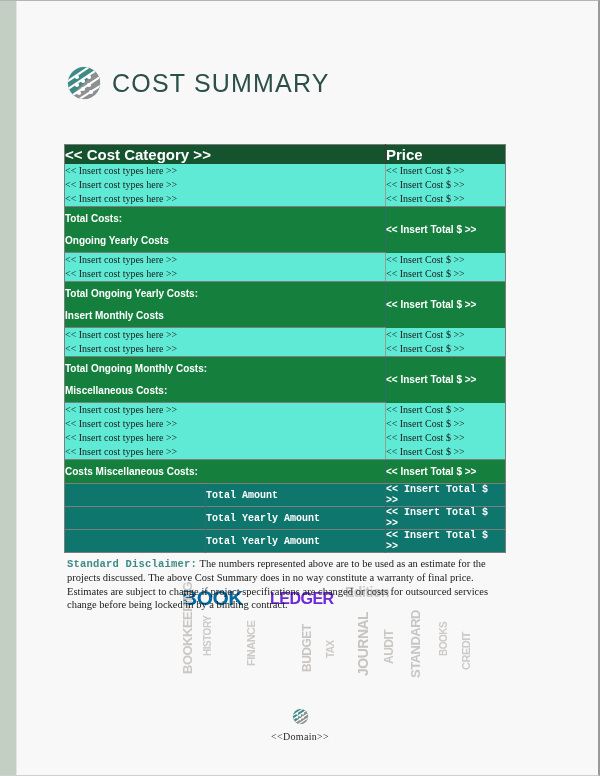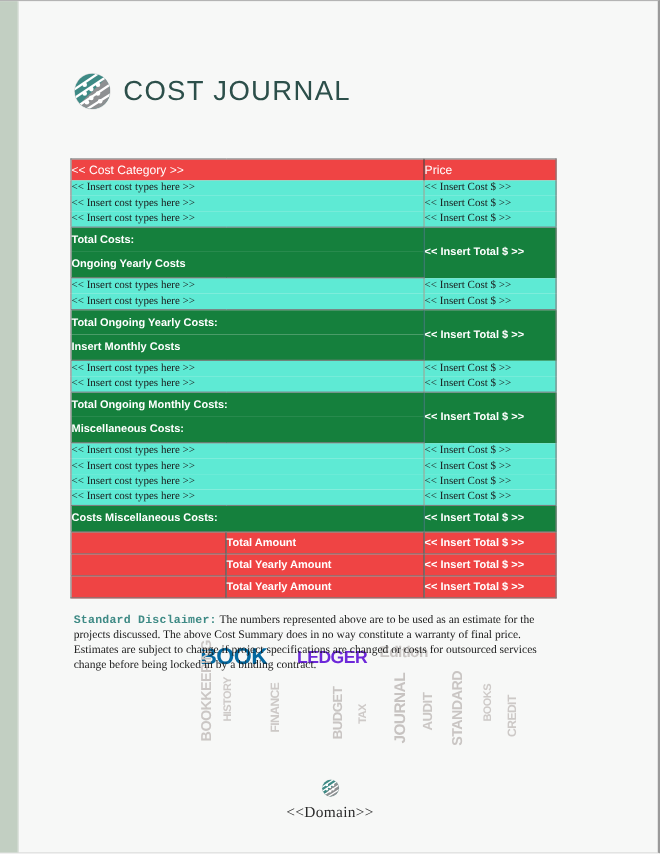--- a/index.html
+++ b/index.html
@@ -94,25 +94,25 @@
     table-layout: fixed;
     border: 1px solid #7d7d7d;
   }
   #cost-table td, #cost-table th {
     padding: 0;
     margin: 0;
     vertical-align: middle;
   }
 
   .hdr-row th {
-    background: #ef4444;
+    background: #14532d;
     color: #ffffff;
     font-family: "Liberation Sans", sans-serif;
-    font-size: 11px;
-    font-weight: normal;
+    font-size: 15px;
+    font-weight: bold;
     text-align: left;
     height: 19px;
     padding: 0 0 0 10px;
     border-right: 1px solid #3a3a38;
   }
   .hdr-row th.price-h {
     padding-left: 9px;
     border-right: none;
   }
 
@@ -144,23 +144,23 @@
   }
   .teal-row td.price-c {
     padding-left: 9px;
     border-right: none;
     font-family: "Liberation Sans", sans-serif;
   }
   .teal-row.tall td { height: 23px; }
   .teal-row.bordered-bottom td { border-bottom: 1px solid #7d7d7d; }
 
   .sum-row td {
-    background: #ef4444;
+    background: #0f766e;
     color: #ffffff;
-    font-family: Liberation Sans, sans-serif;
+    font-family: Liberation Mono, monospace;
     font-size: 10px;
     font-weight: bold;
     height: 19px;
     padding: 0 0 0 10px;
     border-top: 1px solid #7d7d7d;
     border-right: 1px solid #2e6d69;
   }
   .sum-row td.blank-c { padding: 0; }
   .sum-row td.price-c { border-right: none; padding-left: 9px; }
 
@@ -194,21 +194,21 @@
   }
   #logo-footer {
     width: 17px;
     height: 17px;
     position: relative;
     display: inline-block;
   }
   #footer-domain {
     margin-top: 2px;
     font-family: "Liberation Serif", serif;
-    font-size: 14px;
+    font-size: 10px;
     color: #2a2a2a;
     letter-spacing: 0.3px;
   }
 
   
   .logo-svg { display: block; width: 100%; height: 100%; }
 </style>
 </head>
 <body>
 
@@ -258,21 +258,21 @@
             <circle cx="23" cy="12" r="2.1"></circle>
               <circle cx="11" cy="20" r="2.1"></circle>
             <circle cx="17" cy="24" r="2.1"></circle>
               <circle cx="23" cy="20" r="2.1"></circle>
             <circle cx="13" cy="28" r="2.1"></circle>
               <circle cx="25" cy="27" r="2.1"></circle>
           </g>
         </g>
       </svg>
     </div>
-    <div id="page-title">COST JOURNAL</div>
+    <div id="page-title">COST SUMMARY</div>
   </div>
 
   <table id="cost-table">
     <colgroup>
       <col style="width:141px">
       <col style="width:180px">
       <col style="width:120px">
     </colgroup>
     <thead>
       <tr class="hdr-row">

